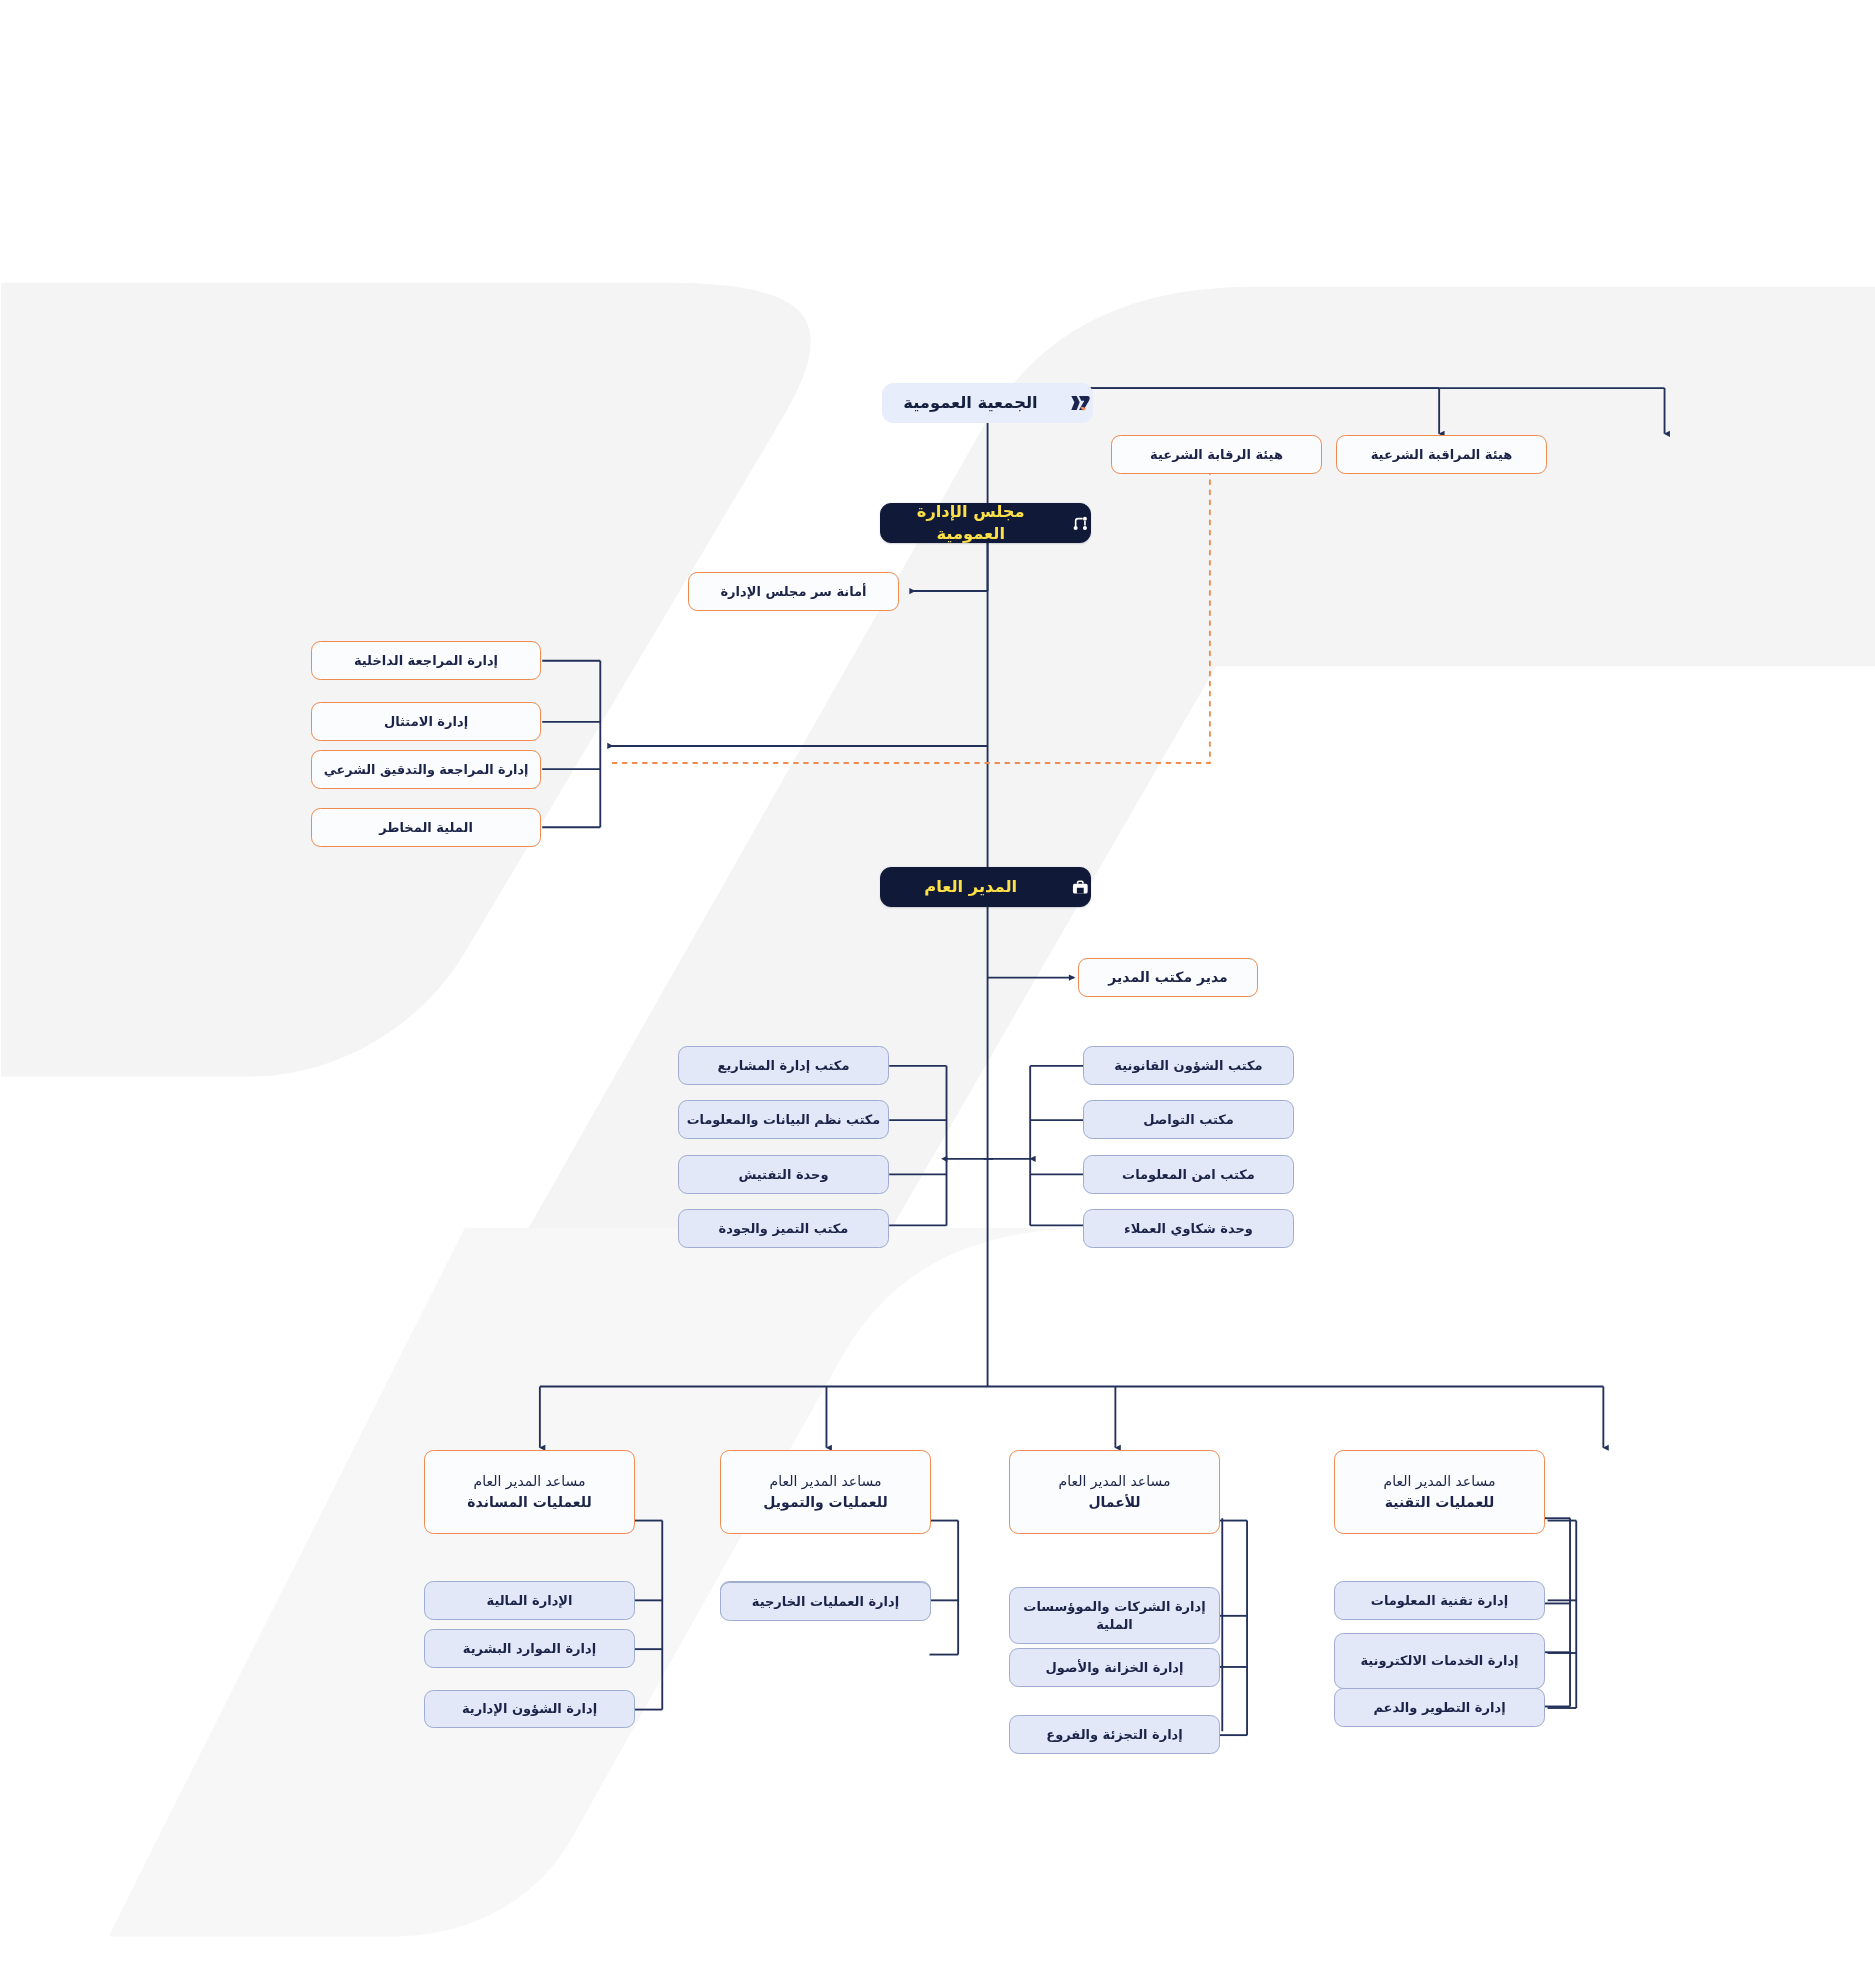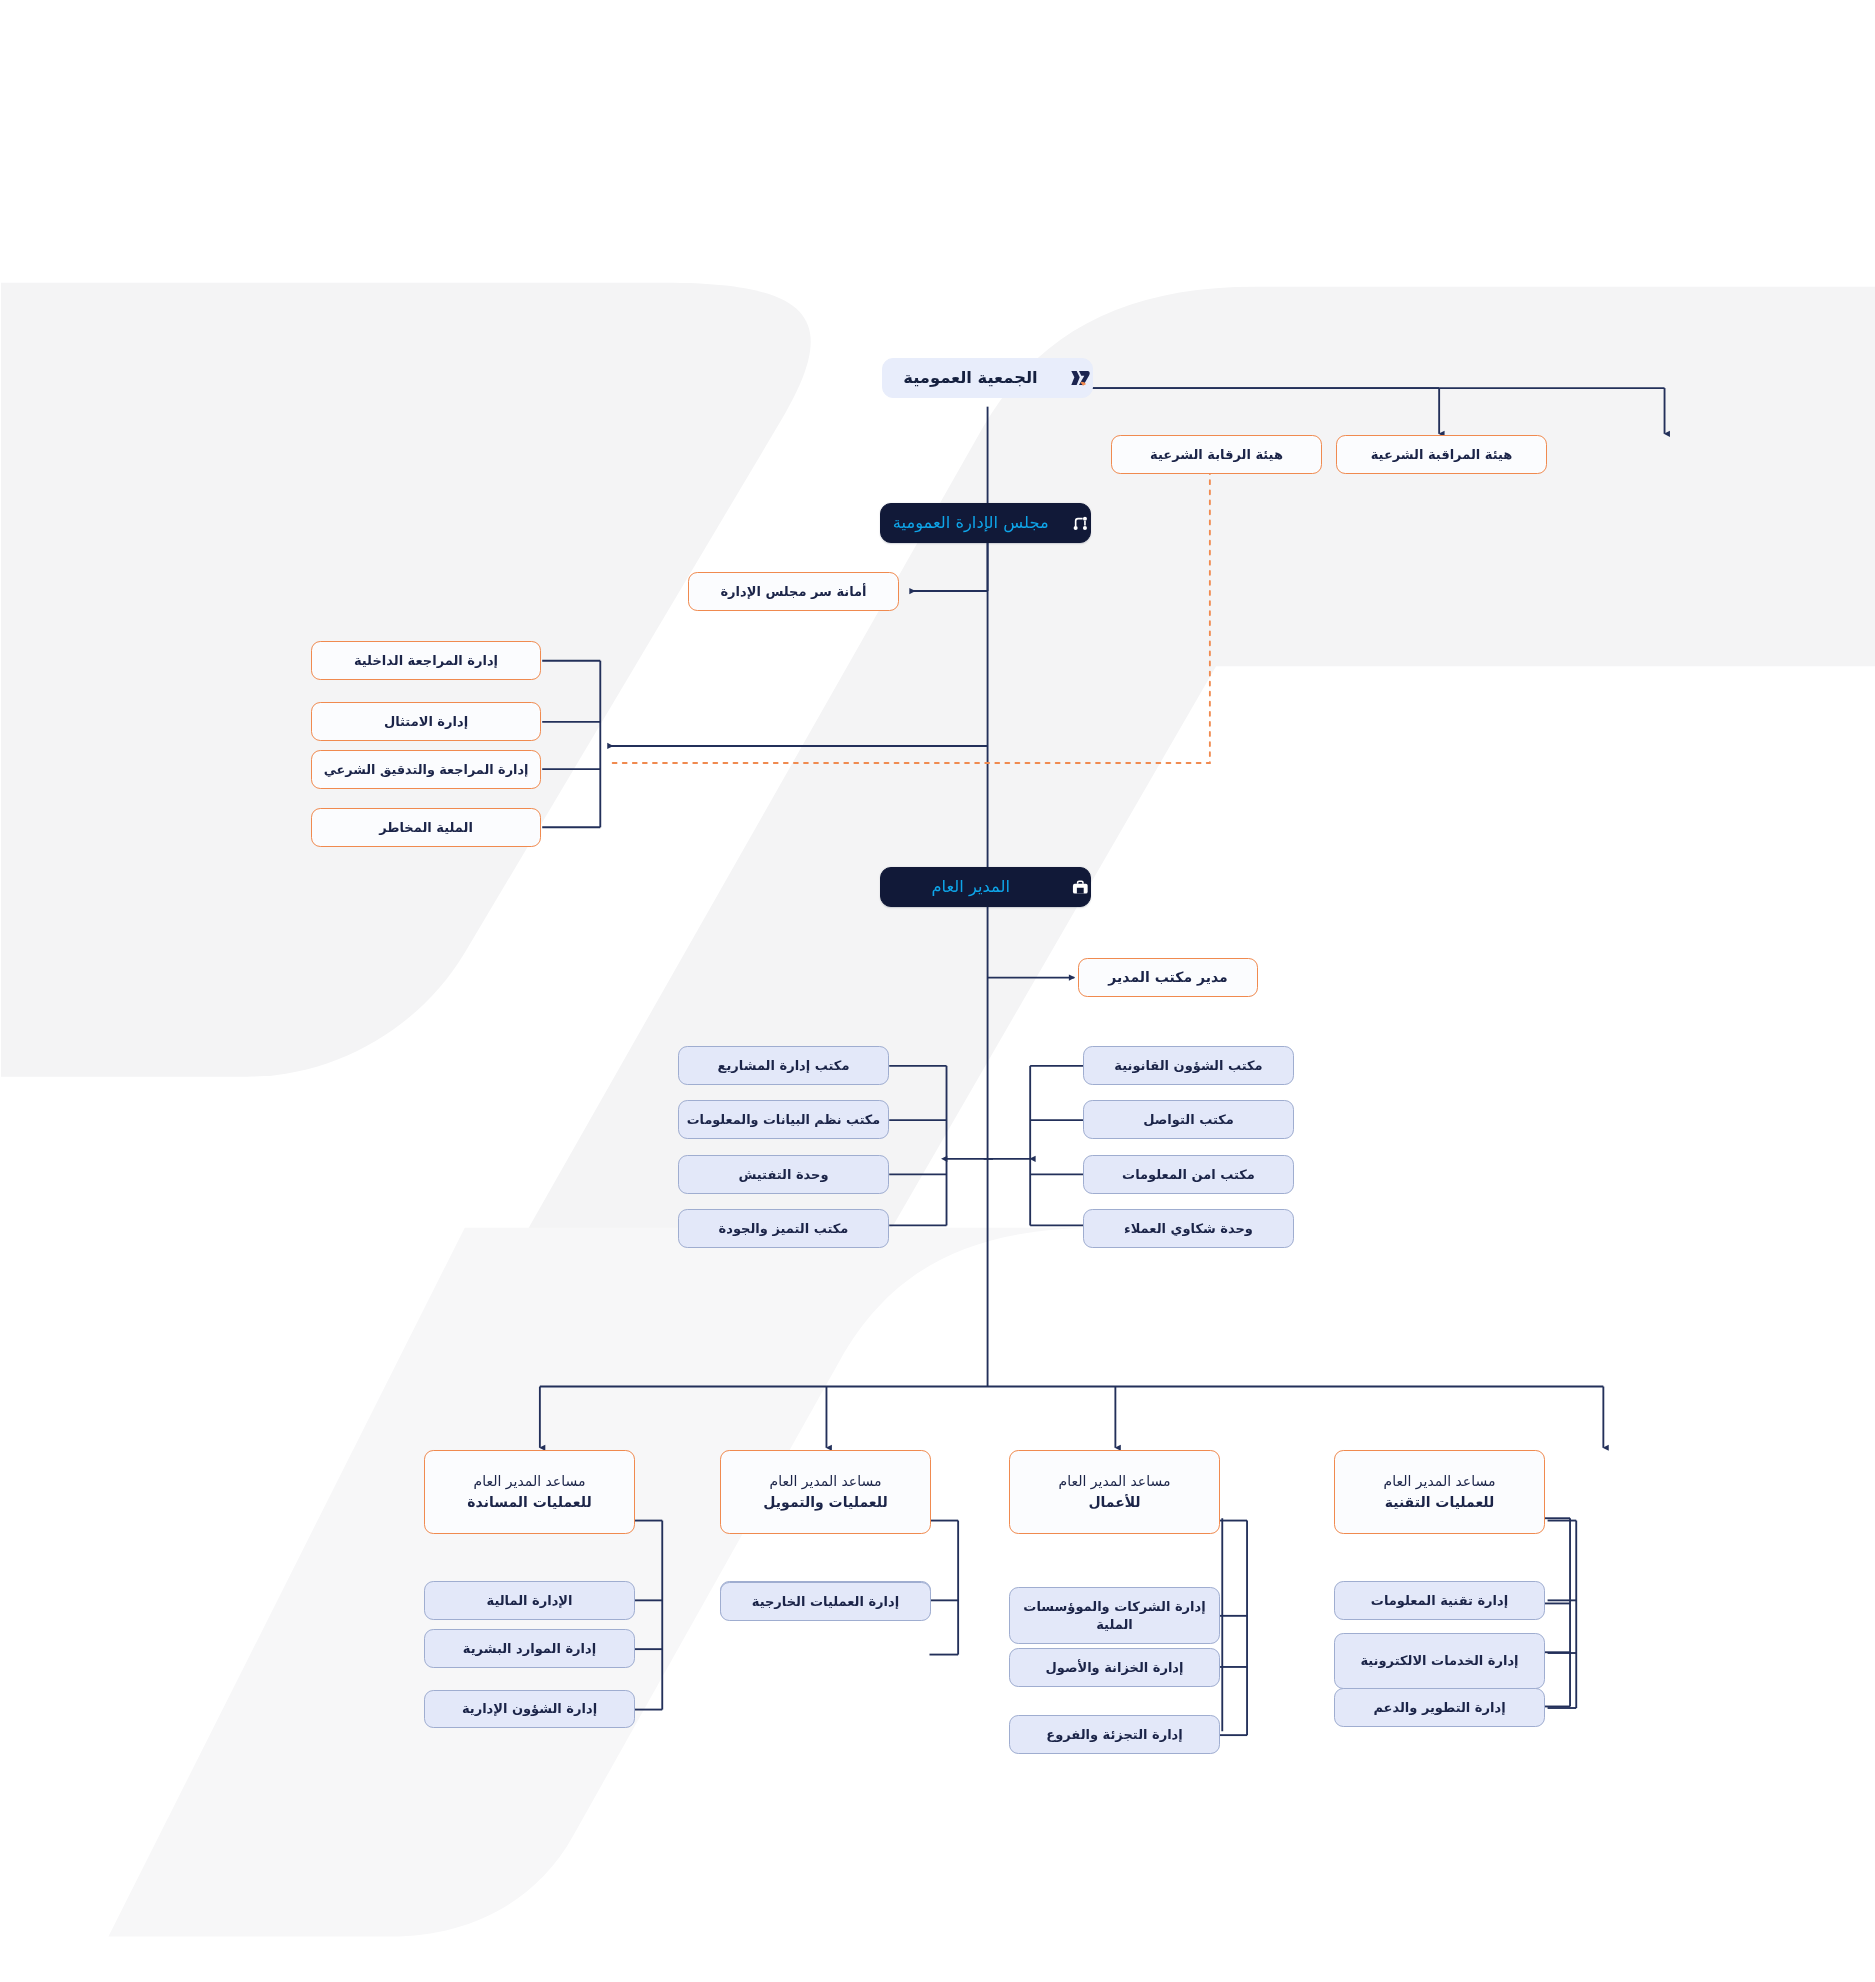--- a/index.html
+++ b/index.html
@@ -26,24 +26,24 @@
     text-align:center;
     line-height:1.35;
     color:#17203f;
     z-index:5;
   }
   .node .lbl{display:block;width:100%;}
 
   
   .node.dark{
     background:#111938;
-    color:#0ea5e9;
+    color:#fde047;
     border:0.8px solid #111938;
     border-radius:11px;
-    font-weight:400;
+    font-weight:700;
     letter-spacing:0.1px;
     box-shadow:0 0.8px 1.5px rgba(17,25,56,.18);
   }
   .node.dark .row{display:flex;align-items:center;justify-content:center;gap:11px;width:100%;}
 
   
   .node.lav{
     background:#e3e8f9;
     border:0.8px solid #9fadd0;
     color:#1b2448;
@@ -198,21 +198,21 @@
       <path d="M2035 2066 H1998"></path>
       <path d="M2035 2134 H1998"></path>
       <path d="M2035 2205 H1998"></path>
     </g>
 
     <g stroke="#f08a4f" stroke-width="2.4" fill="none" stroke-dasharray="5 8" stroke-linecap="round">
       <path d="M1562 607 V985 H785"></path>
     </g>
   </svg>
 
-  <div class="node lav-hero fs-hero" style="left:882px;top:358px;width:211px;height:40px;justify-content:flex-end;">
+  <div class="node lav-hero fs-hero" style="left:882px;top:383px;width:211px;height:40px;justify-content:flex-end;">
     <span class="row">
       <span class="ico">
         <svg width="23" height="22" viewBox="0 0 30 28">
           <path d="M3 5 L10 5 L14 13 L10 23 L3 23 L7 13 Z" fill="#1b2450"></path>
           <path d="M13 5 L24 5 C27 5 28 8 26 11 L19 23 L13 23 L20 11 L16 11 Z" fill="#1b2450"></path>
           <path d="M16 19 C19 19 21 20 22 22 L18 24 C17 22 16 21 15 21 Z" fill="#f08a4f"></path>
         </svg>
       </span>
       <span class="lbl">الجمعية العمومية</span>
     </span>

